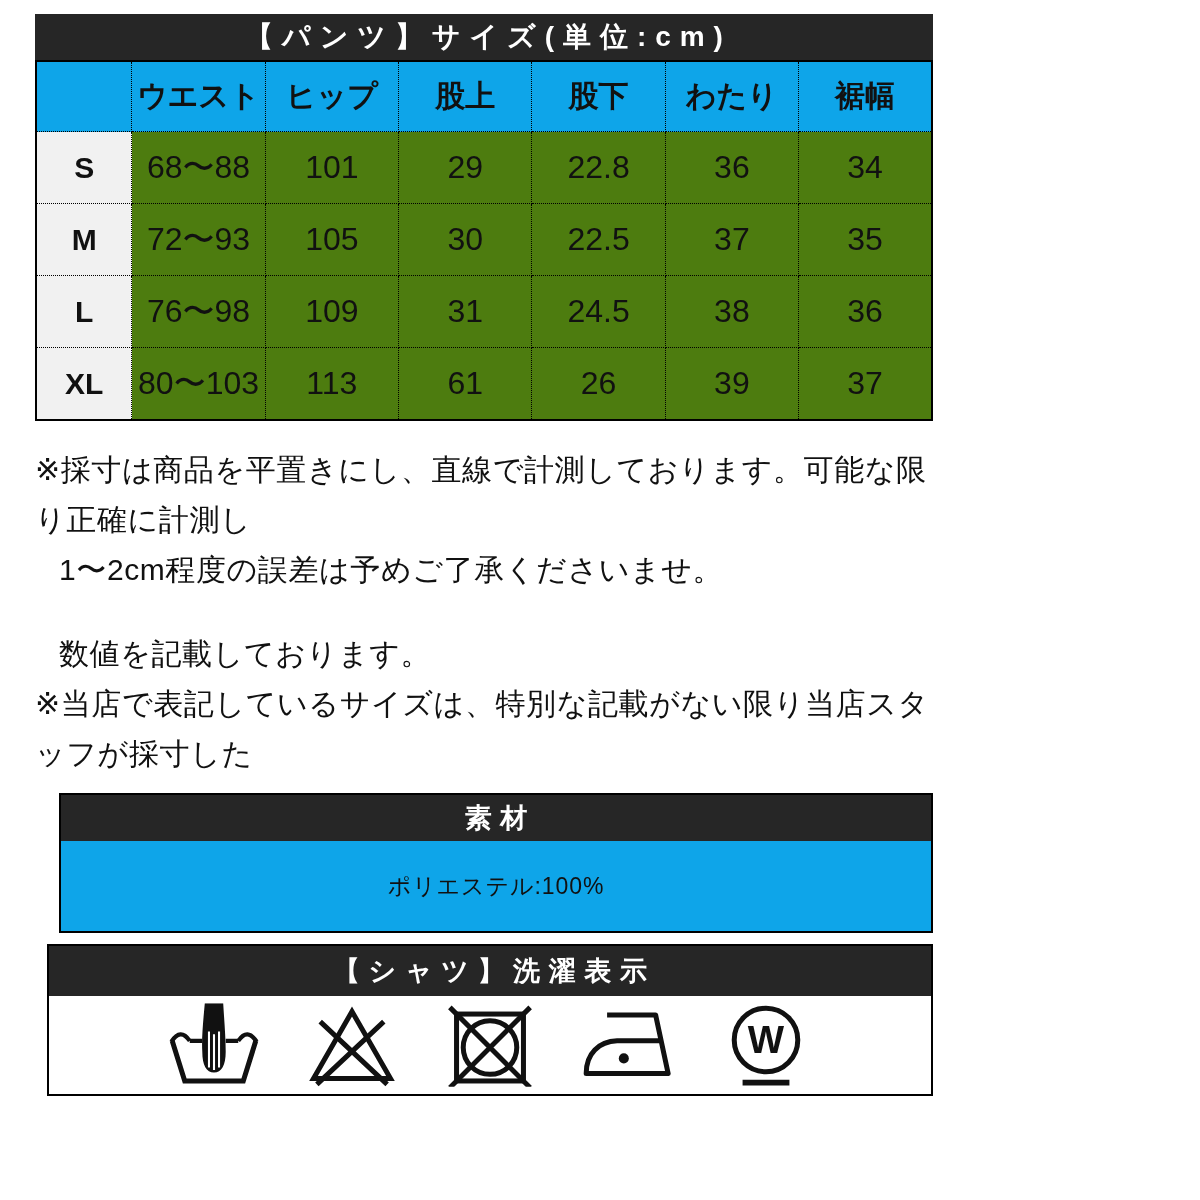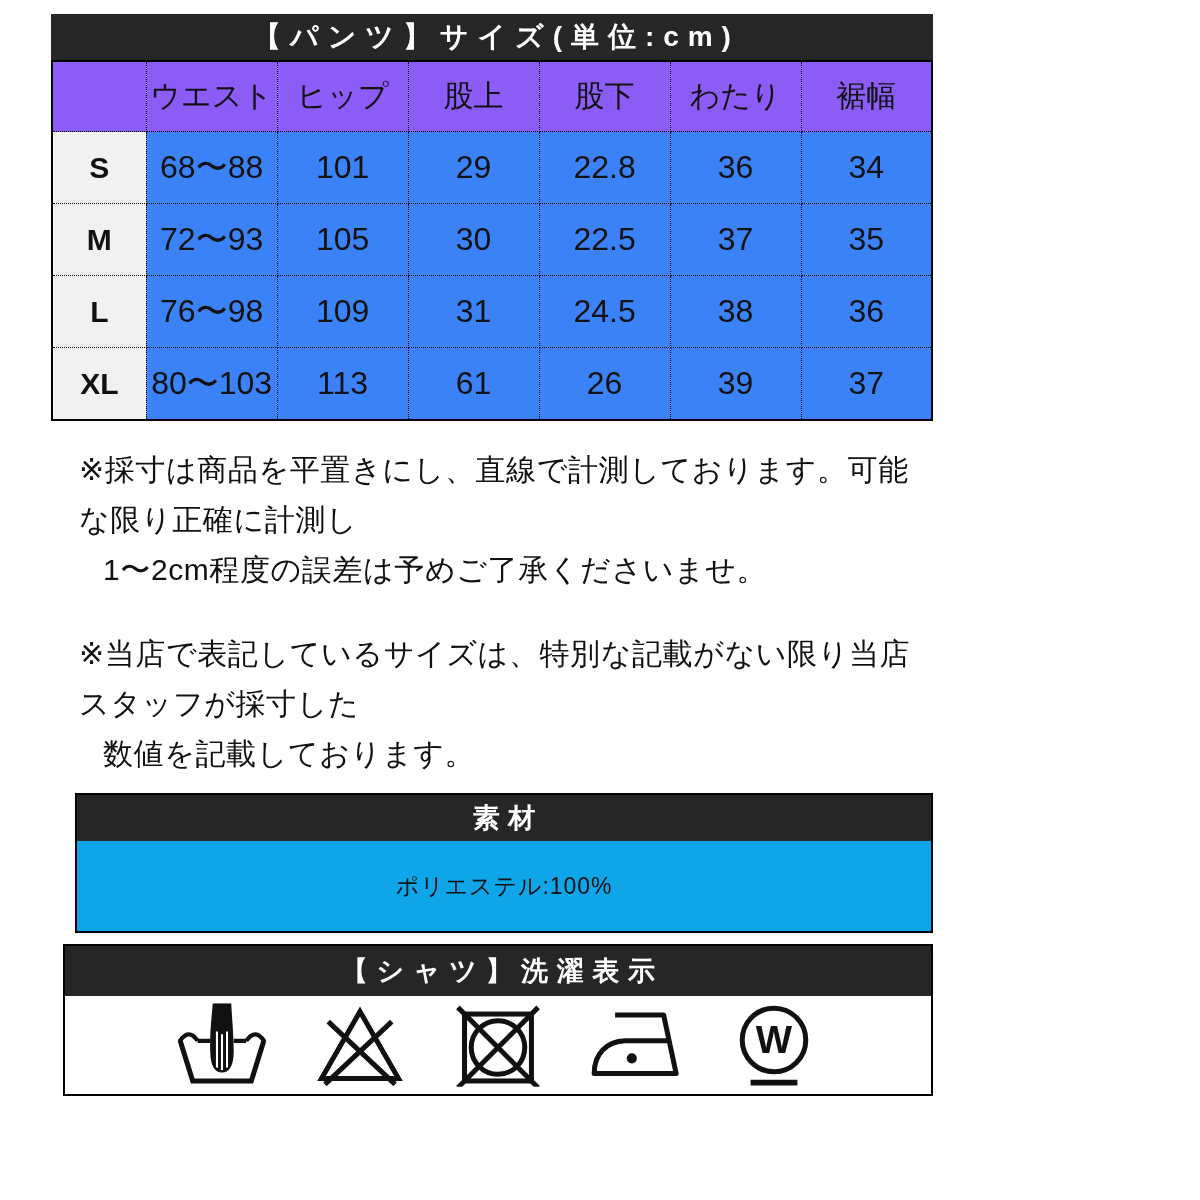--- a/index.html
+++ b/index.html
@@ -1,45 +1,45 @@
 <!DOCTYPE html>
 <html lang="ja"><head>
 <meta charset="utf-8">
 <style>
   html,body{margin:0;padding:0;background:#ffffff;}
   body{
     width:1200px;height:1200px;overflow:hidden;
     font-family:"Liberation Sans","DejaVu Sans",sans-serif;
     color:#111111;
   }
-  .page{box-sizing:border-box;width:968px;padding:14px 35px 0 51px;}
+  .page{box-sizing:border-box;width:968px;padding:14px 35px 0 35px;}
 
   
   .bar{
     background:#262626;color:#ffffff;font-weight:bold;
     text-align:center;letter-spacing:0.32em;text-indent:0.32em;
     display:flex;align-items:center;justify-content:center;
   }
   .title-bar{height:46px;font-size:28px;}
 
   
   table.size-table{
     width:100%;border-collapse:collapse;table-layout:fixed;
     border:2px solid #000000;
   }
   table.size-table th,table.size-table td{
     border:1px dotted #000000;text-align:center;vertical-align:middle;padding:0;
   }
   table.size-table col.c-size{width:10.7%;}
-  thead th{height:69px;background:#8b5cf6;font-size:30px;font-weight:normal;}
+  thead th{height:69px;background:#0ea5e9;font-size:30px;font-weight:bold;}
   tbody th{background:#f1f1f1;font-size:30px;font-weight:bold;}
-  tbody td{height:71px;background:#3b82f6;font-size:32px;font-weight:normal;}
-
-  
-  .note{margin-left:28px;font-size:30px;line-height:50px;letter-spacing:0.02em;}
+  tbody td{height:71px;background:#4d7c0f;font-size:32px;font-weight:normal;}
+
+  
+  .note{font-size:30px;line-height:50px;letter-spacing:0.02em;}
   .note-1{margin-top:24px;}
   .note-2{margin-top:34px;}
   .note .cont{padding-left:24px;}
 
   
   .boxed{border:2px solid #000000;}
   .material-box{margin-top:14px;margin-left:24px;}
   .shirt-box{margin-top:11px;margin-left:12px;}
   .boxed .bar{height:50px;font-size:27px;}
   .material-box .bar{height:46px;}
@@ -158,22 +158,22 @@
         </tr>
       </tbody>
     </table>
   </section>
 
   <div class="note note-1">
     <div class="line">※採寸は商品を平置きにし、直線で計測しております。可能な限り正確に計測し</div>
     <div class="line cont">1〜2cm程度の誤差は予めご了承くださいませ。</div>
   </div>
   <div class="note note-2">
+    <div class="line cont">数値を記載しております。</div>
     <div class="line">※当店で表記しているサイズは、特別な記載がない限り当店スタッフが採寸した</div>
-    <div class="line cont">数値を記載しております。</div>
   </div>
 
   <section class="boxed material-box">
     <div class="bar">素材</div>
     <div class="material-body">
       <span>ポリエステル:100%</span>
     </div>
   </section>
 
   <section class="boxed shirt-box">

